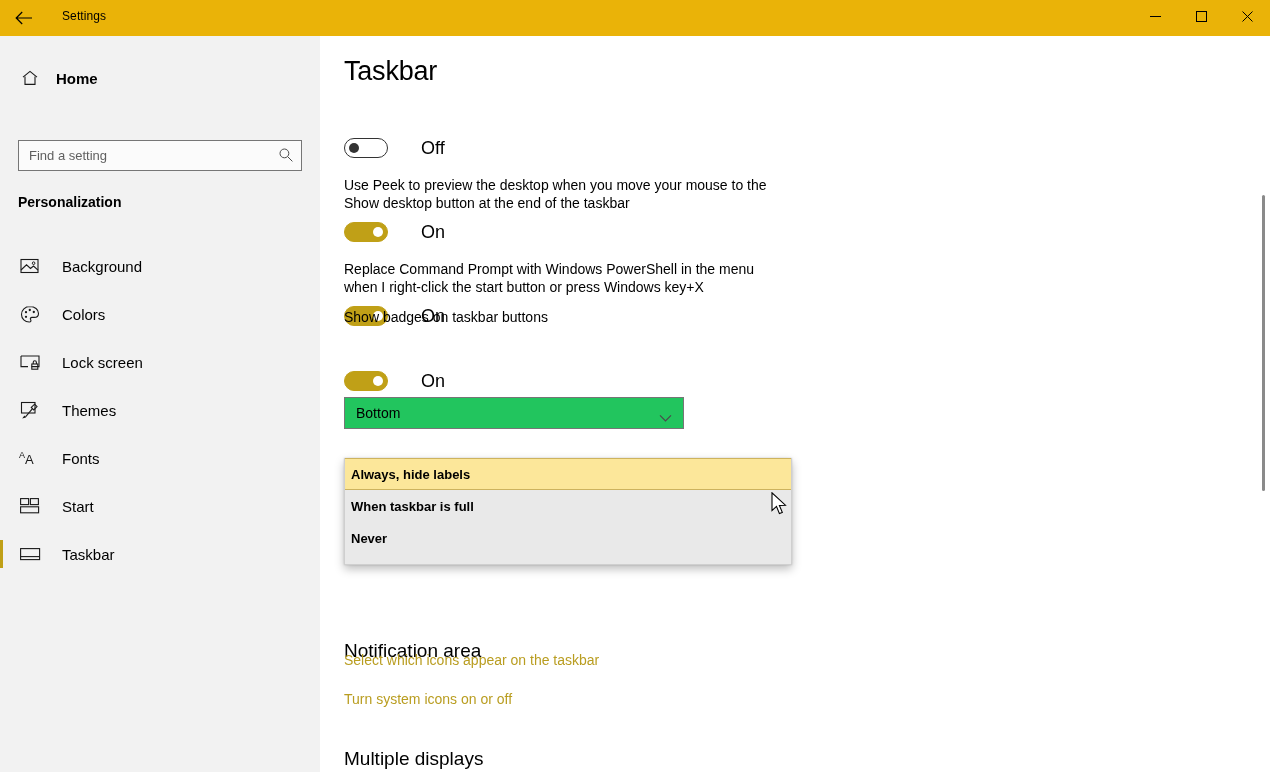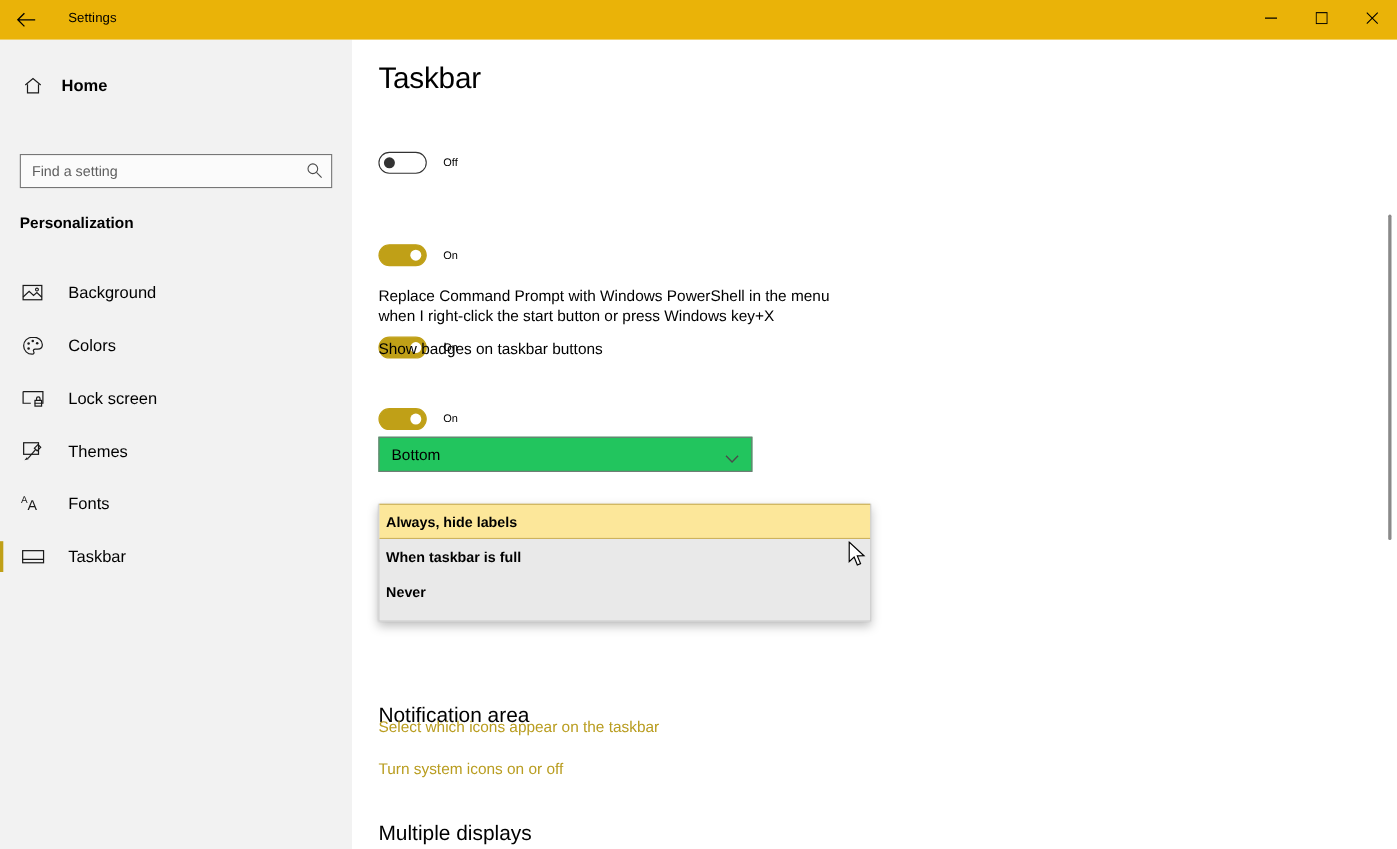--- a/index.html
+++ b/index.html
@@ -219,23 +219,23 @@
   }
   .switch.on .knob {
     position: absolute;
     right: 4px; top: 50%;
     transform: translateY(-50%);
     width: 10px; height: 10px;
     border-radius: 50%;
     background: #ffffff;
   }
   .switch-label {
-    font-size: 10px;
-    color: #000;
-    margin-left: 15px;
+    font-size: 18px;
+    color: #000;
+    margin-left: 33px;
   }
 
   .combo-label {
     position: absolute;
     left: 24px;
     font-size: 14px;
     color: #000;
   }
 
   #combo-location {
@@ -449,20 +449,30 @@
     <div class="nav-item">
       <span class="nav-ico">
         <svg width="22" height="18" viewBox="0 0 22 18">
           <text x="0" y="8.5" font-family="Liberation Sans, sans-serif" font-size="9" fill="#1a1a1a">A</text>
           <text x="6" y="14.5" font-family="Liberation Sans, sans-serif" font-size="13" fill="#1a1a1a">A</text>
         </svg>
       </span>
       <span class="nav-label">Fonts</span>
     </div>
 
+    <div class="nav-item">
+      <span class="nav-ico">
+        <svg width="20" height="16" viewBox="0 0 20 16">
+          <rect x="0.6" y="0.6" width="8" height="6" fill="none" stroke="#1a1a1a" stroke-width="1.1"></rect>
+          <rect x="10.4" y="0.6" width="8" height="6" fill="none" stroke="#1a1a1a" stroke-width="1.1"></rect>
+          <rect x="0.6" y="8.8" width="18" height="6" fill="none" stroke="#1a1a1a" stroke-width="1.1"></rect>
+        </svg>
+      </span>
+      <span class="nav-label">Start</span>
+    </div>
 
     <div class="nav-item selected">
       <span class="nav-ico">
         <svg width="21" height="15" viewBox="0 0 21 15">
           <rect x="0.6" y="1.6" width="19" height="11" fill="none" stroke="#1a1a1a" stroke-width="1.1"></rect>
           <path d="M0.6 9.6 H19.6" stroke="#1a1a1a" stroke-width="1.1"></path>
         </svg>
       </span>
       <span class="nav-label">Taskbar</span>
     </div>
@@ -474,20 +484,21 @@
 
   <div id="page-title">Taskbar</div>
 
   <div class="toggle-row" style="top:101px;">
     <span class="switch off">
       <span class="knob"></span>
     </span>
     <span class="switch-label">Off</span>
   </div>
 
+  <div class="setting-text" style="top:140px;">Use Peek to preview the desktop when you move your mouse to the Show desktop button at the end of the taskbar</div>
   <div class="toggle-row" style="top:185px;">
     <span class="switch on">
       <span class="knob"></span>
     </span>
     <span class="switch-label">On</span>
   </div>
 
   <div class="setting-text" style="top:224px;">Replace Command Prompt with Windows PowerShell in the menu when I right-click the start button or press Windows key+X</div>
   <div class="toggle-row" style="top:269px;">
     <span class="switch on">

